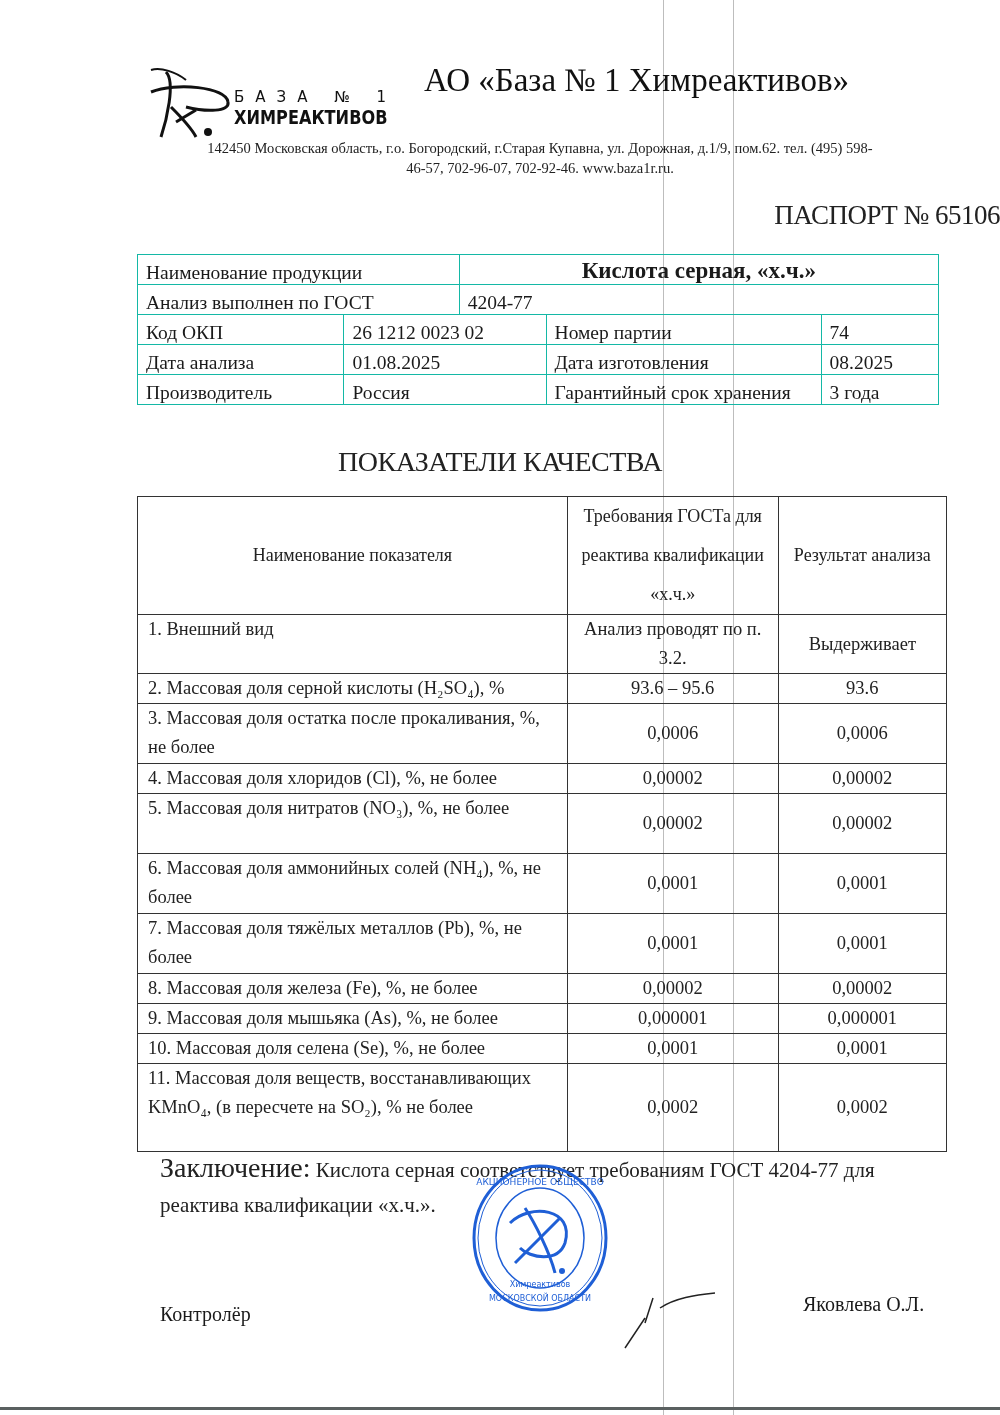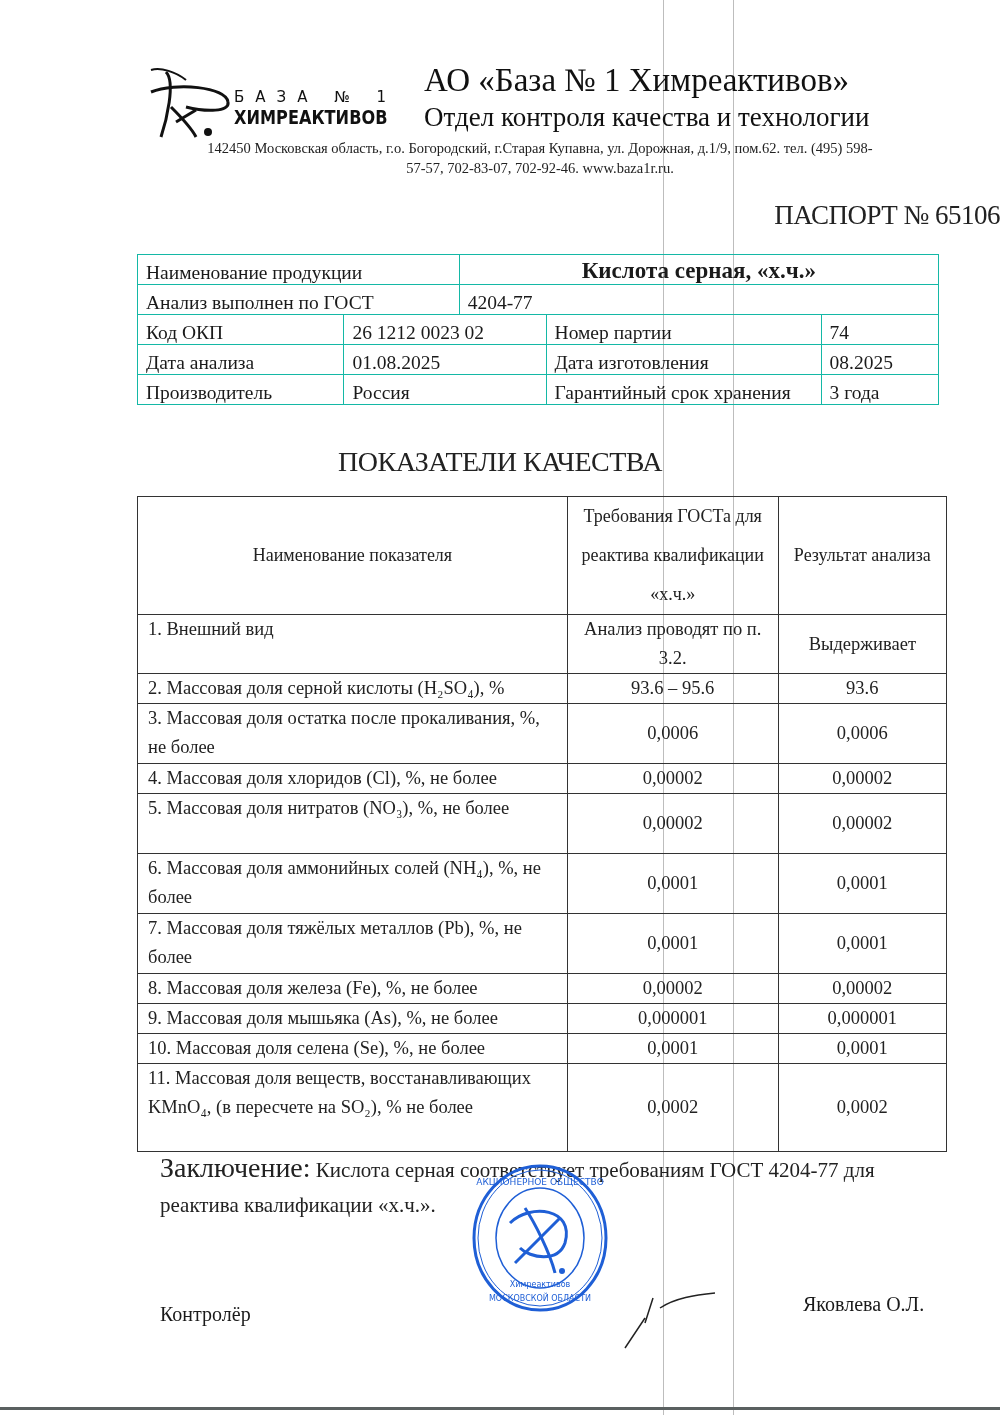--- a/index.html
+++ b/index.html
@@ -55,24 +55,23 @@
     <path d="M20 10 C 30 20, 20 60, 15 75" stroke="#111" stroke-width="3" fill="none"></path>
     <path d="M5 30 C 30 20, 80 25, 82 40 C 84 50, 60 50, 40 45" stroke="#111" stroke-width="3" fill="none"></path>
     <path d="M25 45 C 35 55, 45 65, 50 75" stroke="#111" stroke-width="3" fill="none"></path>
     <path d="M30 60 L 50 48" stroke="#111" stroke-width="3" fill="none"></path>
     <path d="M5 8 C 15 5, 30 10, 40 18" stroke="#111" stroke-width="2" fill="none"></path>
     <circle cx="62" cy="70" r="4" fill="#111"></circle>
   </svg>
   <div class="logo-text-top">БАЗА № 1</div>
   <div class="logo-text-bottom">ХИМРЕАКТИВОВ</div>
   <div class="company-name">АО «База № 1 Химреактивов»</div>
-  <div class="dept-name">Отдел контроля качества и технологии</div>
   <div class="address">
     <div>142450 Московская область, г.о. Богородский, г.Старая Купавна, ул. Дорожная, д.1/9, пом.62.  тел. (495) 598-</div>
-    <div>57-57, 702-83-07, 702-92-46. www.baza1r.ru.</div>
+    <div>46-57, 702-96-07, 702-92-46. www.baza1r.ru.</div>
   </div>
 </div>
 
 <div class="passport-title">ПАСПОРТ № 65106</div>
 
 <table class="info-table">
   <colgroup>
     <col style="width:190px">
       <col style="width:106px">
       <col style="width:80px">

